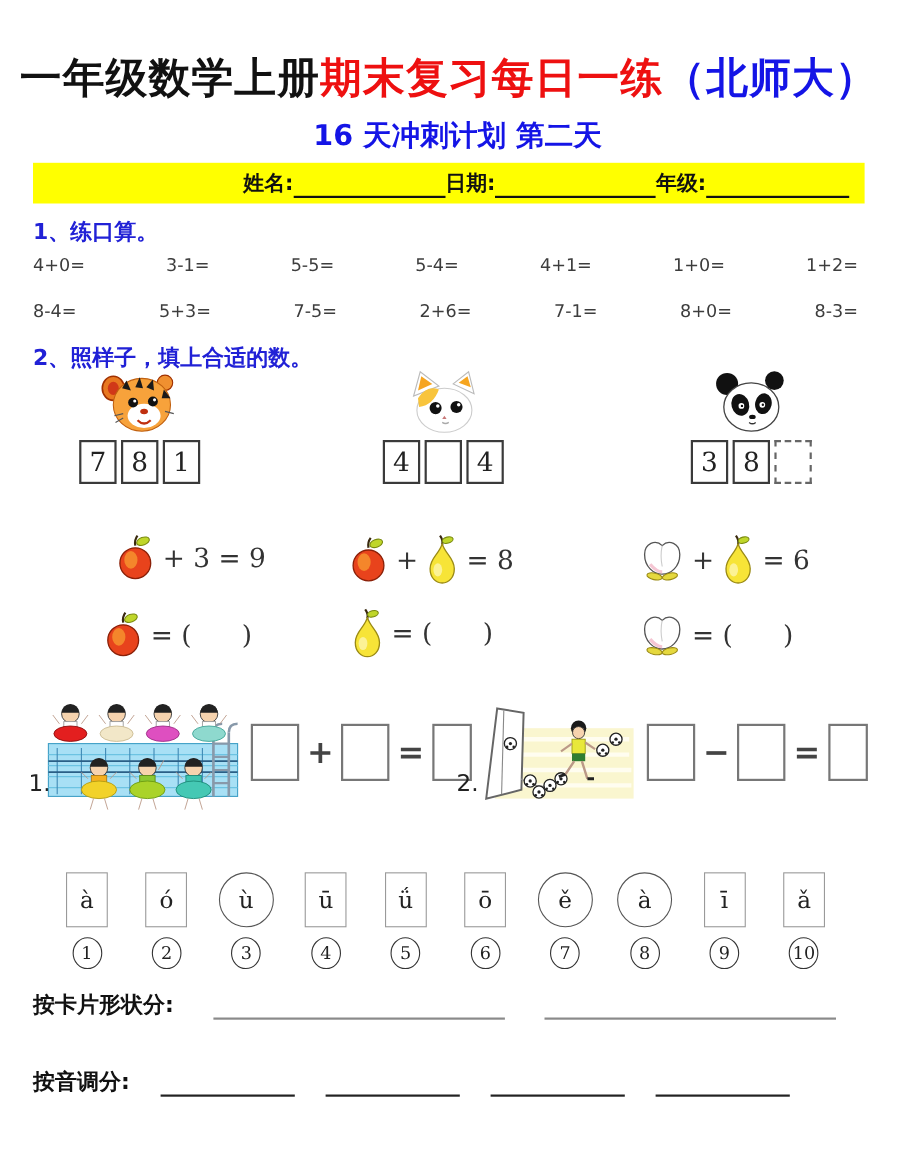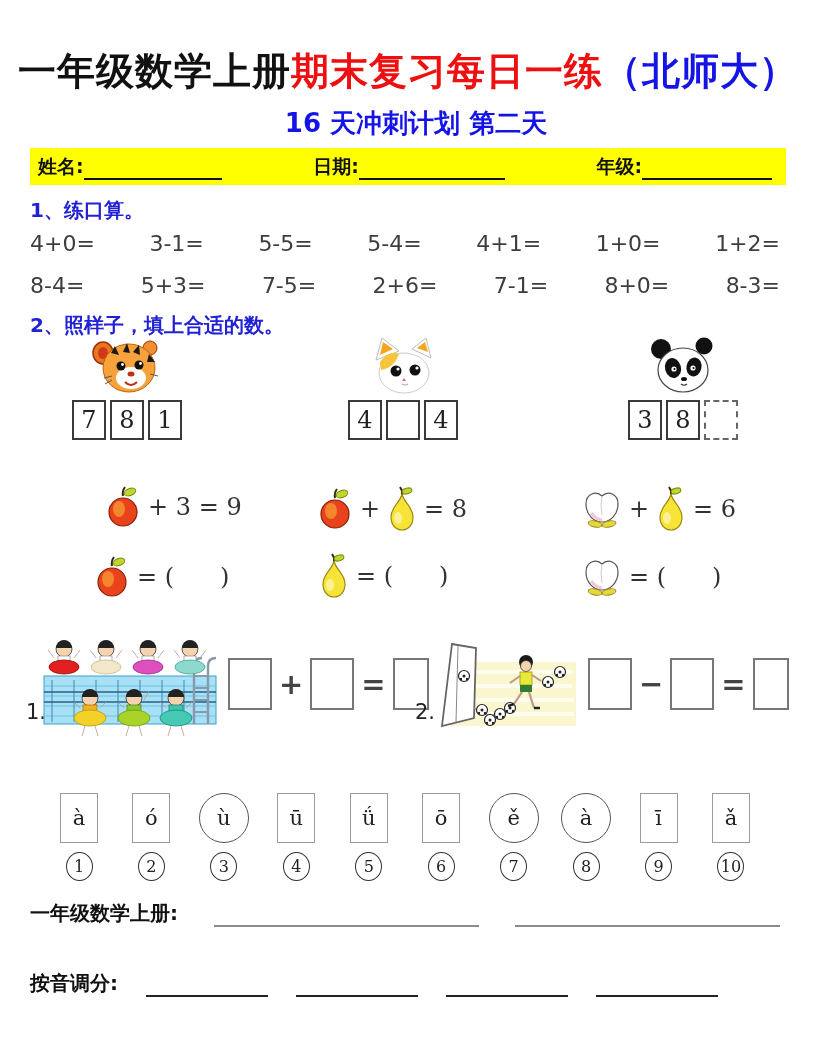--- a/index.html
+++ b/index.html
@@ -5,27 +5,27 @@
   * { margin:0; padding:0; box-sizing:border-box; }
   body { background:#ffffff; font-family:"DejaVu Sans", sans-serif; }
   .page { position:relative; width:816px; height:1056px; margin:0 auto; background:#fff; overflow:hidden; }
   .abs { position:absolute; }
 
   .title { top:46px; left:0; width:816px; text-align:center; font-size:38px; font-weight:bold; color:#111; letter-spacing:1px; white-space:nowrap; }
   .t-red { color:#ee1010;font-family:Liberation Mono, monospace; }
   .t-blue { color:#1414e6; }
   .subtitle { top:106px; left:0; width:816px; text-align:center; font-size:26px; font-weight:bold; color:#1414e6;padding-left:16px; }
 
-  .info-bar { top:148px; left:30px; width:756px; height:37px; background:#ffff00; display:flex; align-items:center; justify-content:space-between; padding:0 14px 0 8px; font-size:19px; font-weight:bold; color:#111; }
+  .info-bar { top:148px; left:30px; width:756px; height:37px; background:#ffff00; display:flex; align-items:center; justify-content:flex-end; padding:0 14px 0 8px; font-size:19px; font-weight:bold; color:#111; }
   .info-item { display:flex; align-items:flex-end; }
   .blank-line { display:inline-block; border-bottom:2px solid #111; height:22px; }
 
   .sec-h { left:30px; font-size:20px; font-weight:bold; color:#2121d6; white-space:nowrap; }
 
-  .oral-row { left:30px; width:750px; display:flex; justify-content:space-between; font-size:22px; color:#3d3d3d; }
+  .oral-row { left:30px; width:750px; display:flex; justify-content:space-between; font-size:16px; color:#3d3d3d; }
   .oral-p { white-space:nowrap; }
 
   .animal-group { display:flex; flex-direction:column; align-items:center; }
   .box-row { display:flex; gap:4px; }
   .num-box { width:34px; height:40px; border:2px solid #3a3a3a; background:#fff; display:flex; align-items:center; justify-content:center; font-size:24px; font-family:"DejaVu Serif", serif; color:#222; }
   .num-box.dashed { border-style:dashed; border-color:#666; }
 
   .fruit-cell { display:flex; align-items:center; gap:8px; font-size:24px; color:#333; font-family:"DejaVu Serif", serif; white-space:nowrap; }
   .fruit-plus { font-size:24px; color:#333; }
 
@@ -399,21 +399,21 @@
       </span>
     <span class="cell" style="height:32px">
         <span class="cnum">9</span>
       </span>
     <span class="cell" style="height:32px">
         <span class="cnum">10</span>
       </span>
   </div>
 
   <div class="abs classify-line" style="top:900px">
-    <span>一年级数学上册:</span>
+    <span>按卡片形状分:</span>
     <span class="uline-gray"></span>
     <span class="uline-gray"></span>
   </div>
   <div class="abs classify-line tone-gap" style="top:970px">
     <span>按音调分:</span>
     <span class="uline-black"></span>
     <span class="uline-black"></span>
     <span class="uline-black"></span>
     <span class="uline-black"></span>
   </div>

